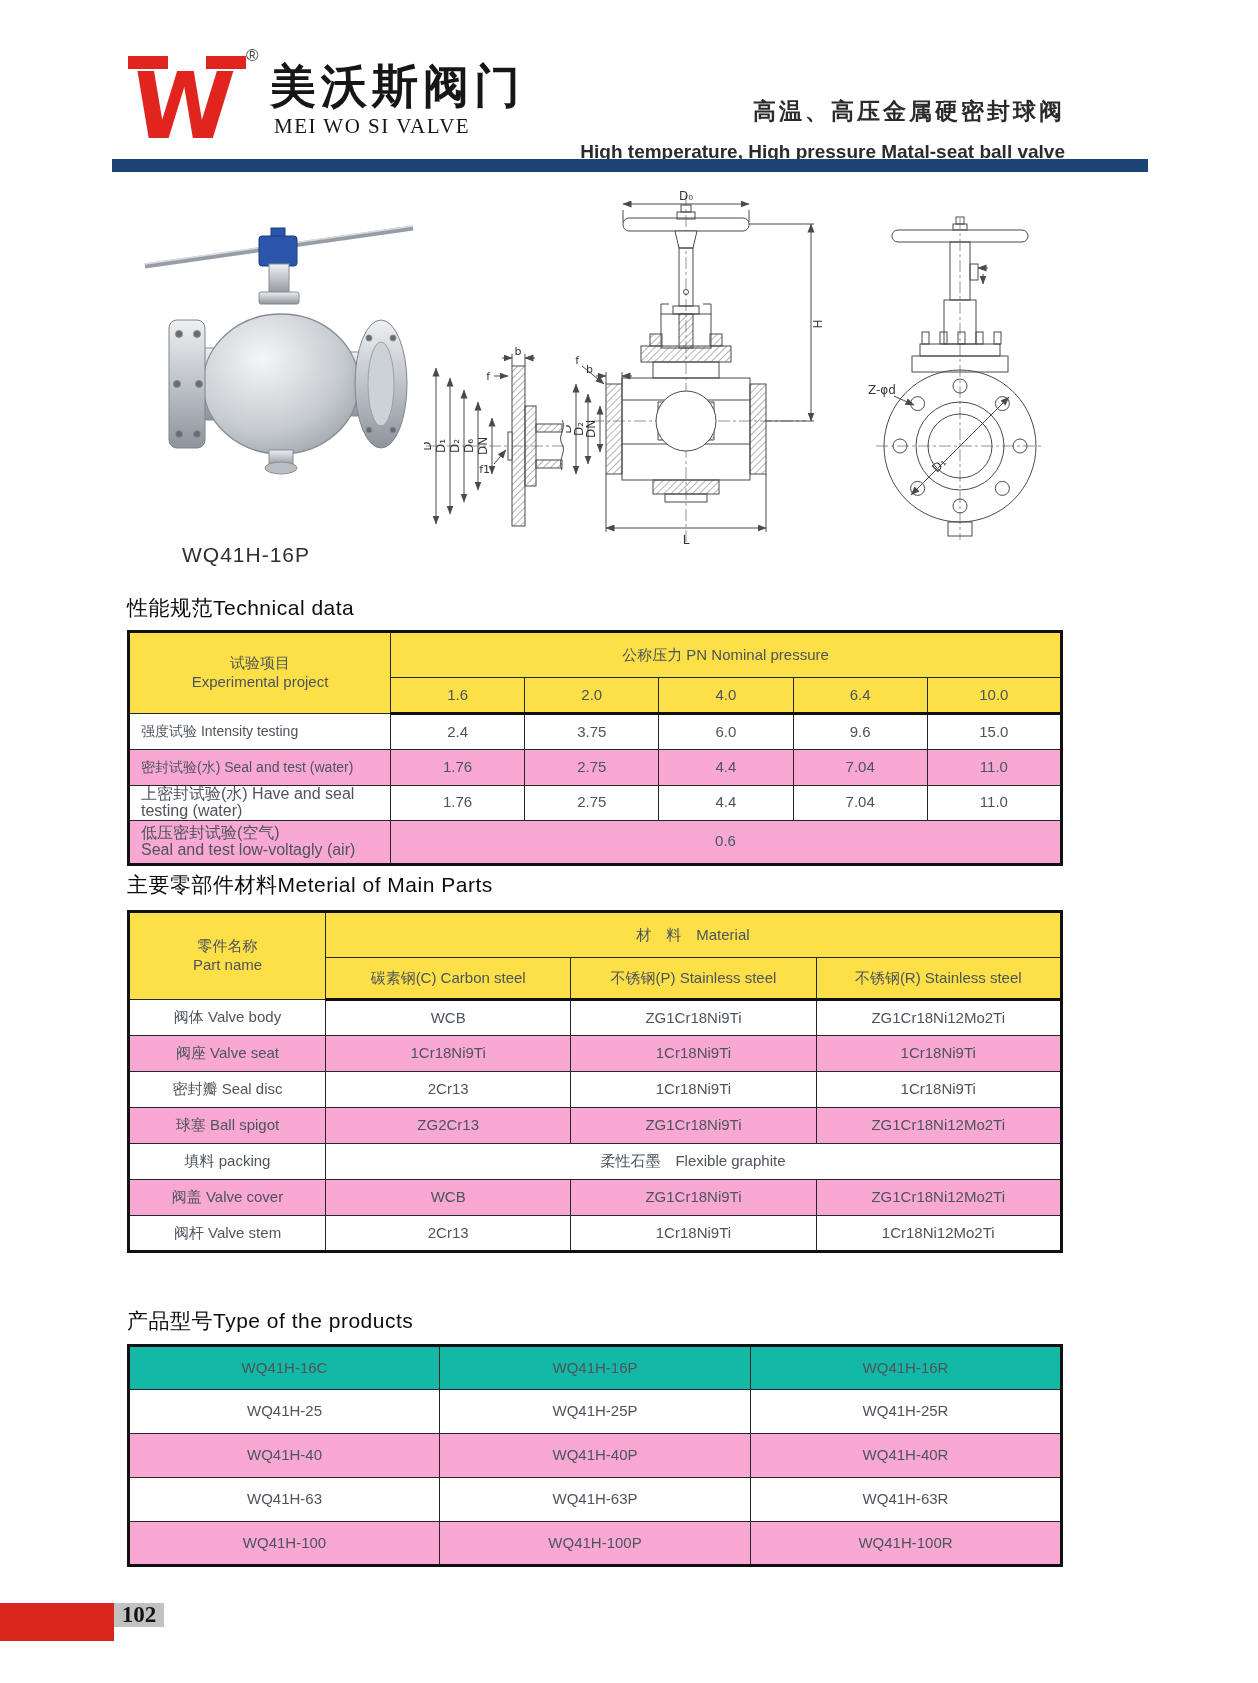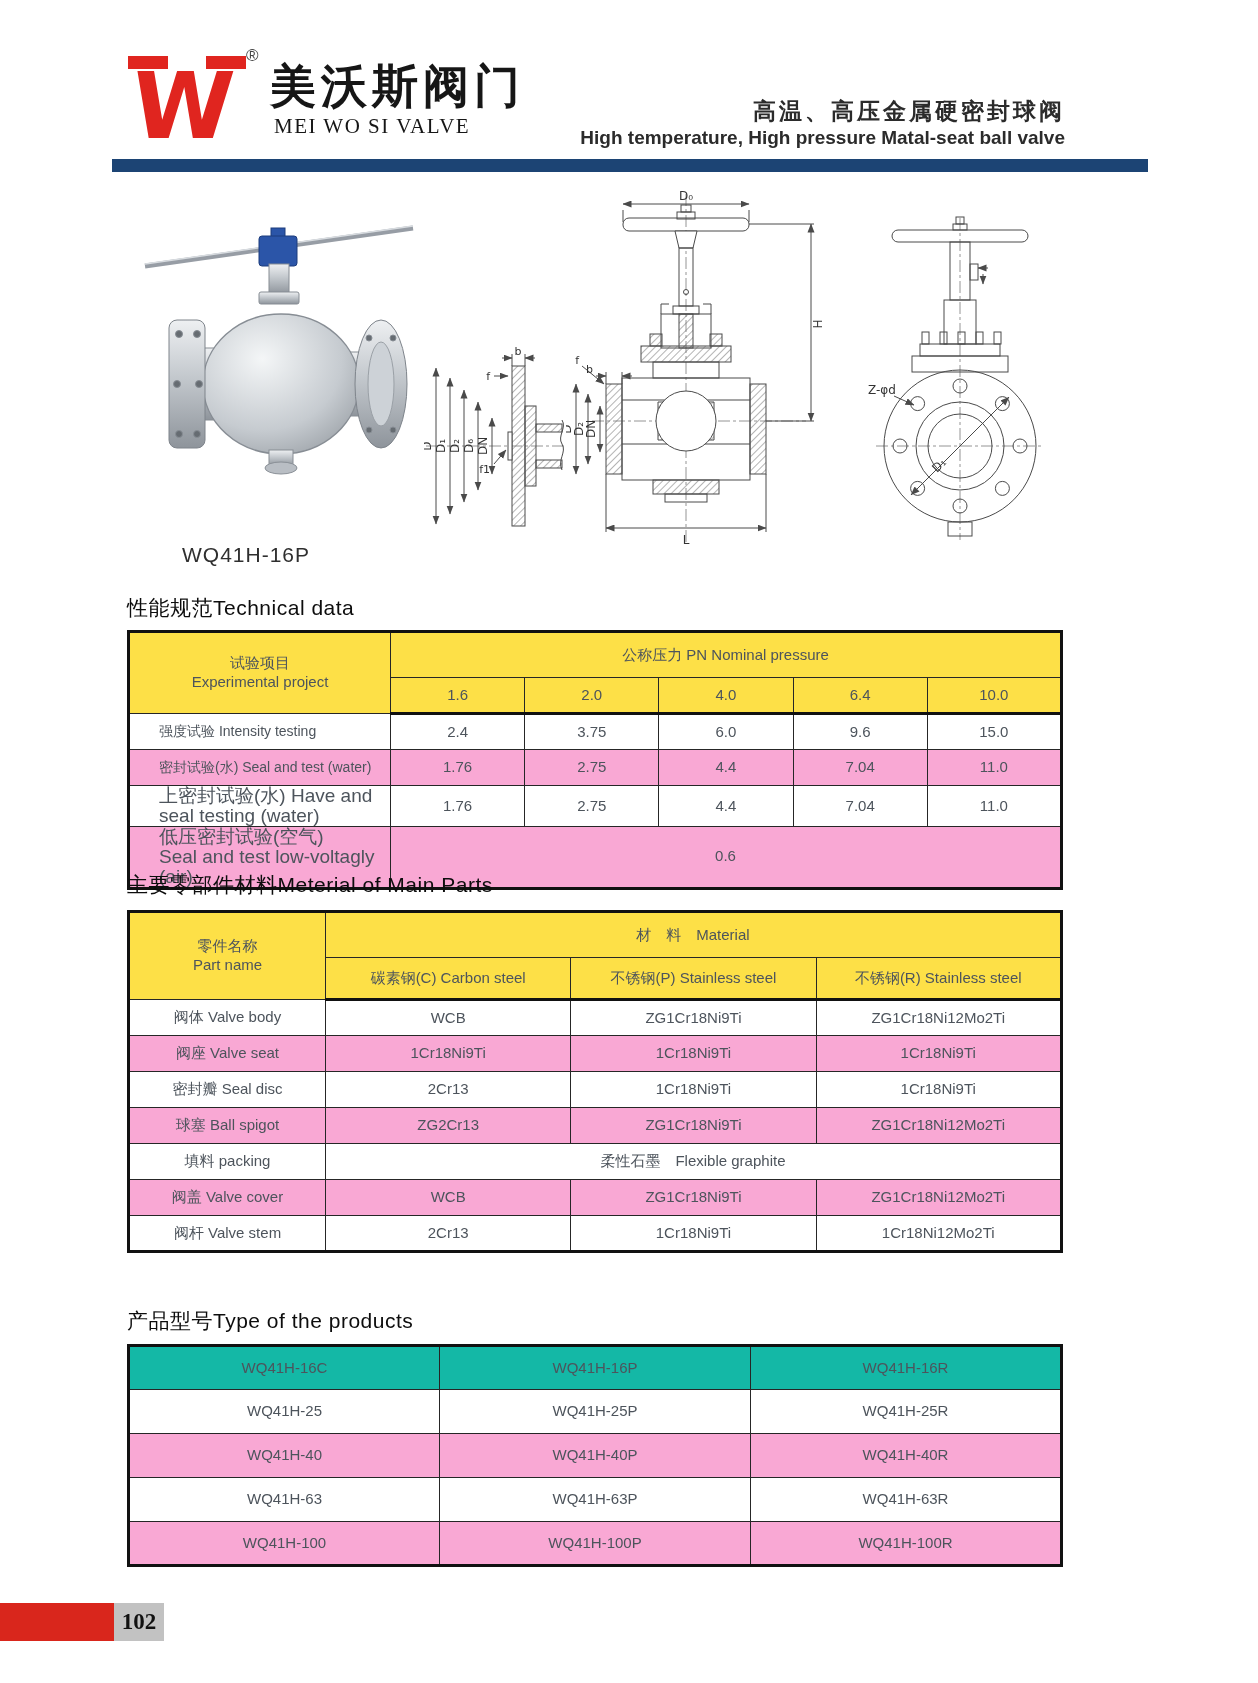--- a/index.html
+++ b/index.html
@@ -8,21 +8,21 @@
 
   
   .logo-mark{position:absolute;left:128px;top:50px}
   .reg-mark{position:absolute;left:246px;top:46px;font-size:17px;color:#444}
   .logo-zh{position:absolute;left:270px;top:56px;font-size:46px;font-weight:bold;
            font-family:"DejaVu Serif","Liberation Serif",serif;color:#161616;letter-spacing:5px;white-space:nowrap}
   .logo-en{position:absolute;left:274px;top:114px;font-size:21px;font-family:"Liberation Serif","DejaVu Serif",serif;
            color:#161616;letter-spacing:1.5px;white-space:nowrap}
   .title-block{position:absolute;left:540px;top:96px;width:525px;text-align:right;color:#2b2b2b}
   .title-zh{font-size:23px;font-weight:bold;letter-spacing:3px}
-  .title-en{font-size:19px;font-weight:bold;margin-top:0}
+  .title-en{font-size:19px;font-weight:bold;margin-top:14px}
   .navy-bar{position:absolute;left:112px;top:159px;width:1036px;height:13px;background:#1c4474}
 
   
   .photo{position:absolute;left:143px;top:208px}
   .model{position:absolute;left:182px;top:543px;font-size:21px;color:#2f2f2f;letter-spacing:1px}
   .draw-a{position:absolute;left:424px;top:346px}
   .draw-b{position:absolute;left:566px;top:188px}
   .draw-c{position:absolute;left:842px;top:214px}
   .dlab{font-family:"DejaVu Sans","Liberation Sans",sans-serif;font-size:12px;fill:#333;stroke:none}
   .dlab.sm{font-size:11px}
@@ -40,28 +40,28 @@
   #t-tech{top:630px;width:933px}
   #t-mat{top:910px;width:933px}
   #t-prod{top:1344px;width:933px}
   .hb{background:#fde047}
   .rb{background:#f9a8d4}
   .pb1{background:#14b8a6}
   .h46{height:46px}.h42{height:42px}.h36{height:36px}.h34{height:34px}.h44{height:44px}
   .cw262{width:262px}.cw134{width:134.2px}
   .cw197{width:197px}.cw245{width:245.3px}
   .cw311{width:311px}
-  .lbl{text-align:left;padding-left:29px;font-size:14px}
-  .lbl2{font-size:19px;line-height:1.05}
+  .lbl{text-align:left;padding-left:11px;font-size:14px}
+  .lbl2{font-size:16px;line-height:1.05}
   .thickb th, .thickb td{border-bottom:3px solid #111}
   #t-prod tr{height:44px}
 
   
   .foot-red{position:absolute;left:0;top:1603px;width:114px;height:38px;background:#d9261c}
-  .foot-num{position:absolute;left:114px;top:1603px;width:50px;height:38px;background:#c2c2c2;
+  .foot-num{position:absolute;left:114px;top:1603px;width:50px;height:24px;background:#c2c2c2;
             display:flex;align-items:center;justify-content:center;
             font-family:"Liberation Serif","DejaVu Serif",serif;font-weight:bold;font-size:23px;color:#111}
 </style>
 </head>
 <body>
 
 <div class="page">
 
   <svg width="0" height="0" style="position:absolute">
     <defs>

